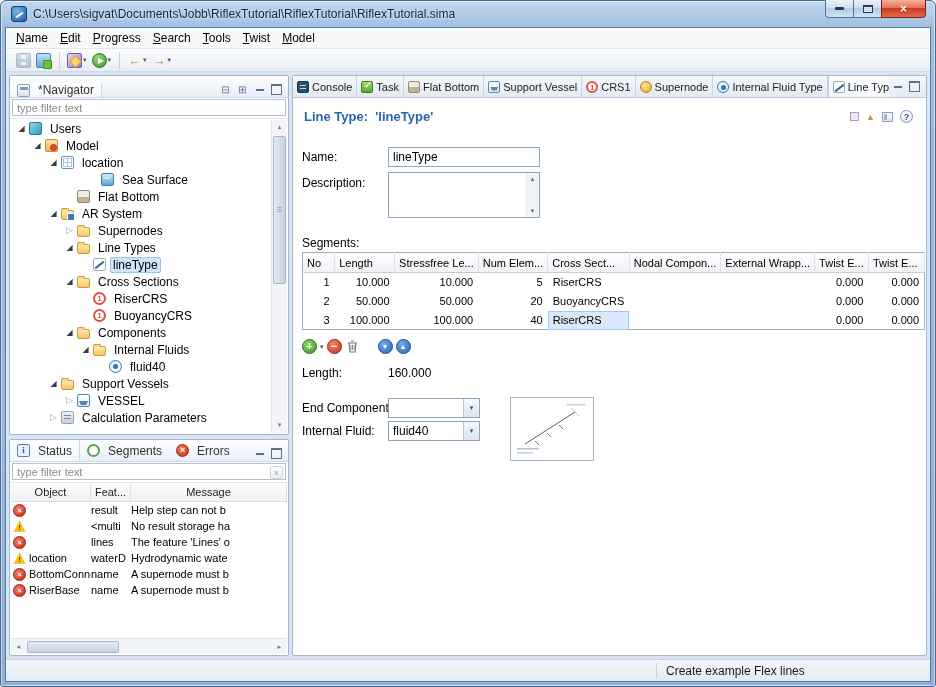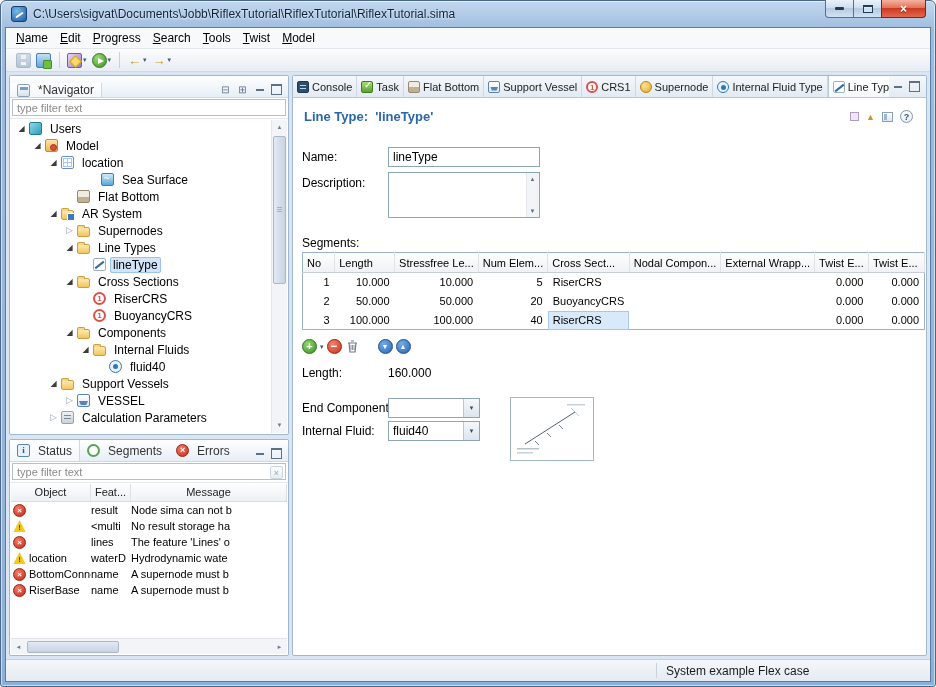--- a/index.html
+++ b/index.html
@@ -358,21 +358,21 @@
             <span class="spc h c1">Feat...</span>
             <span class="spc h c2">Message</span>
           </div>
         <div class="sp-rows" id="sp-rows">
             <div class="sprow">
               <span class="spc c0">
                 <span class="sic error">×</span>
                 <span></span>
               </span>
               <span class="spc c1">result</span>
-              <span class="spc c2">Node sima can not b</span>
+              <span class="spc c2">Help step can not b</span>
             </div>
             <div class="sprow">
               <span class="spc c0">
                 <span class="sic warning">!</span>
                 <span></span>
               </span>
               <span class="spc c1">&lt;multi</span>
               <span class="spc c2">No result storage ha</span>
             </div>
             <div class="sprow">
@@ -585,16 +585,16 @@
               <rect x="6" y="54" width="16" height="1.5" fill="#c8d0d8"></rect>
               <rect x="56" y="6" width="18" height="1.5" fill="#c8d0d8"></rect>
             </svg>
           </div>
         </div>
       </div>
     </div>
 
     <div class="statusbar">
       <span class="sbsep"></span>
-      <span class="sbtext">System example Flex case</span>
+      <span class="sbtext">Create example Flex lines</span>
     </div>
   </div>
 </div>
 
 </body></html>

